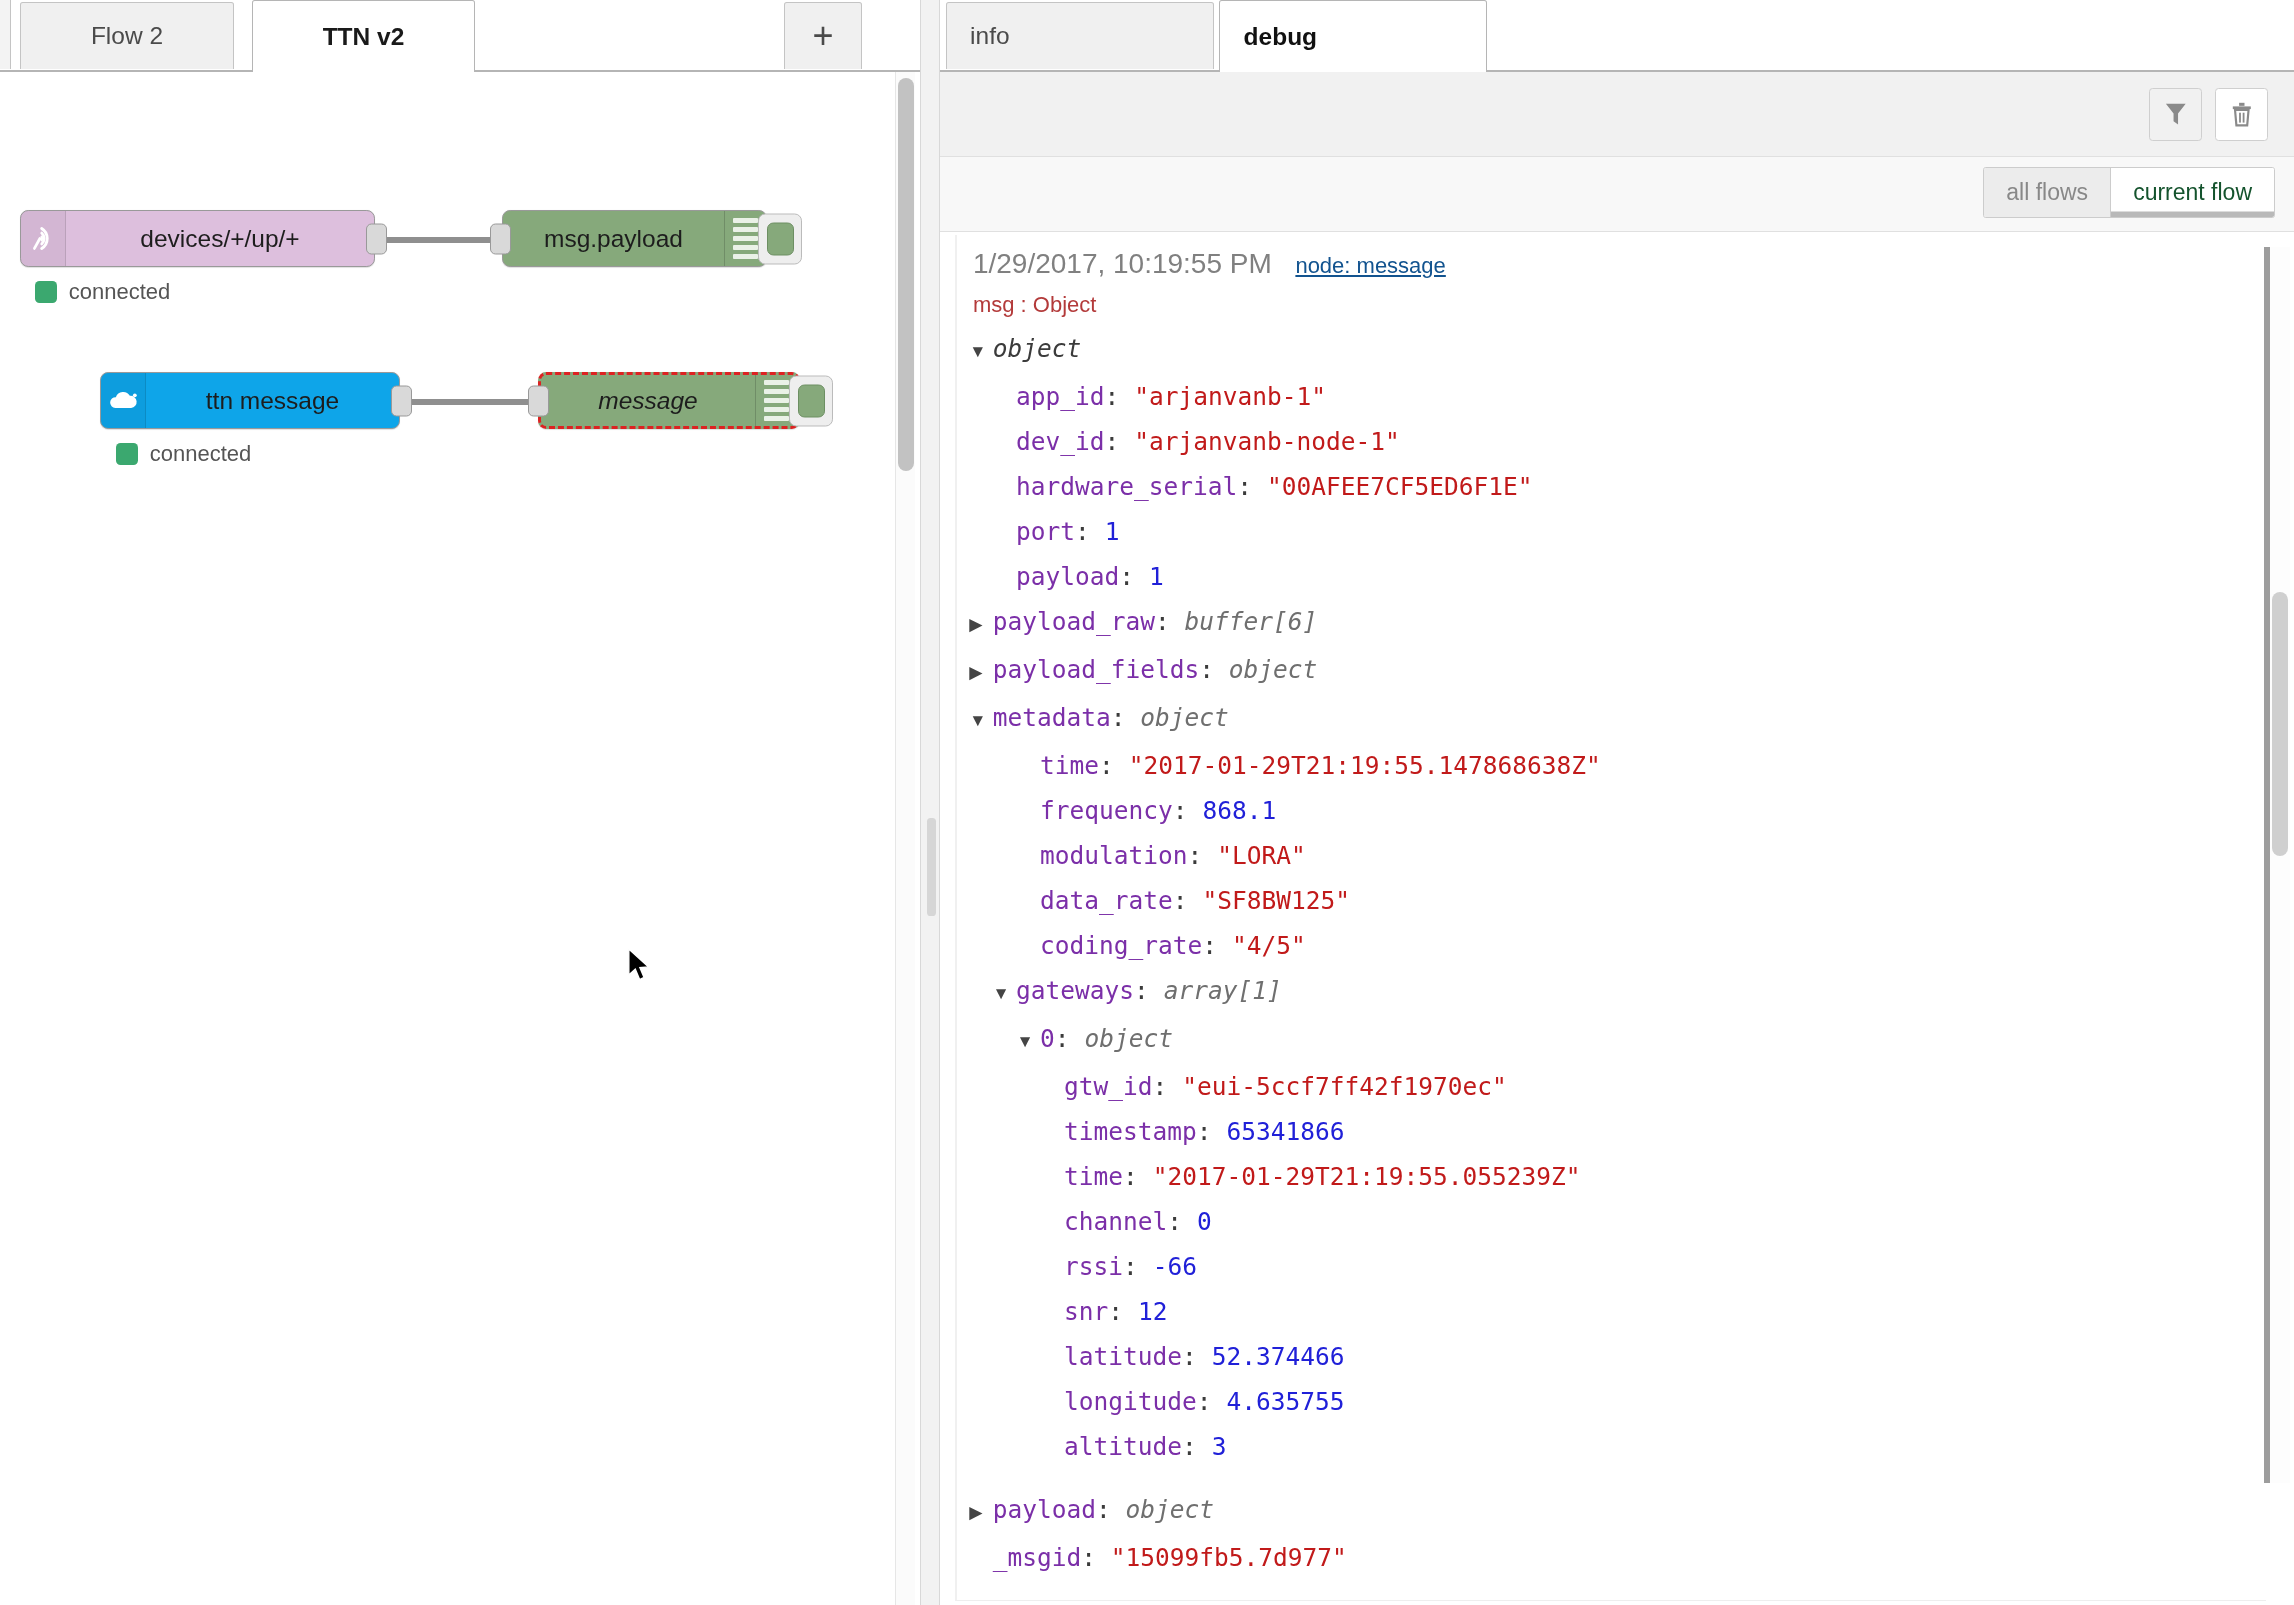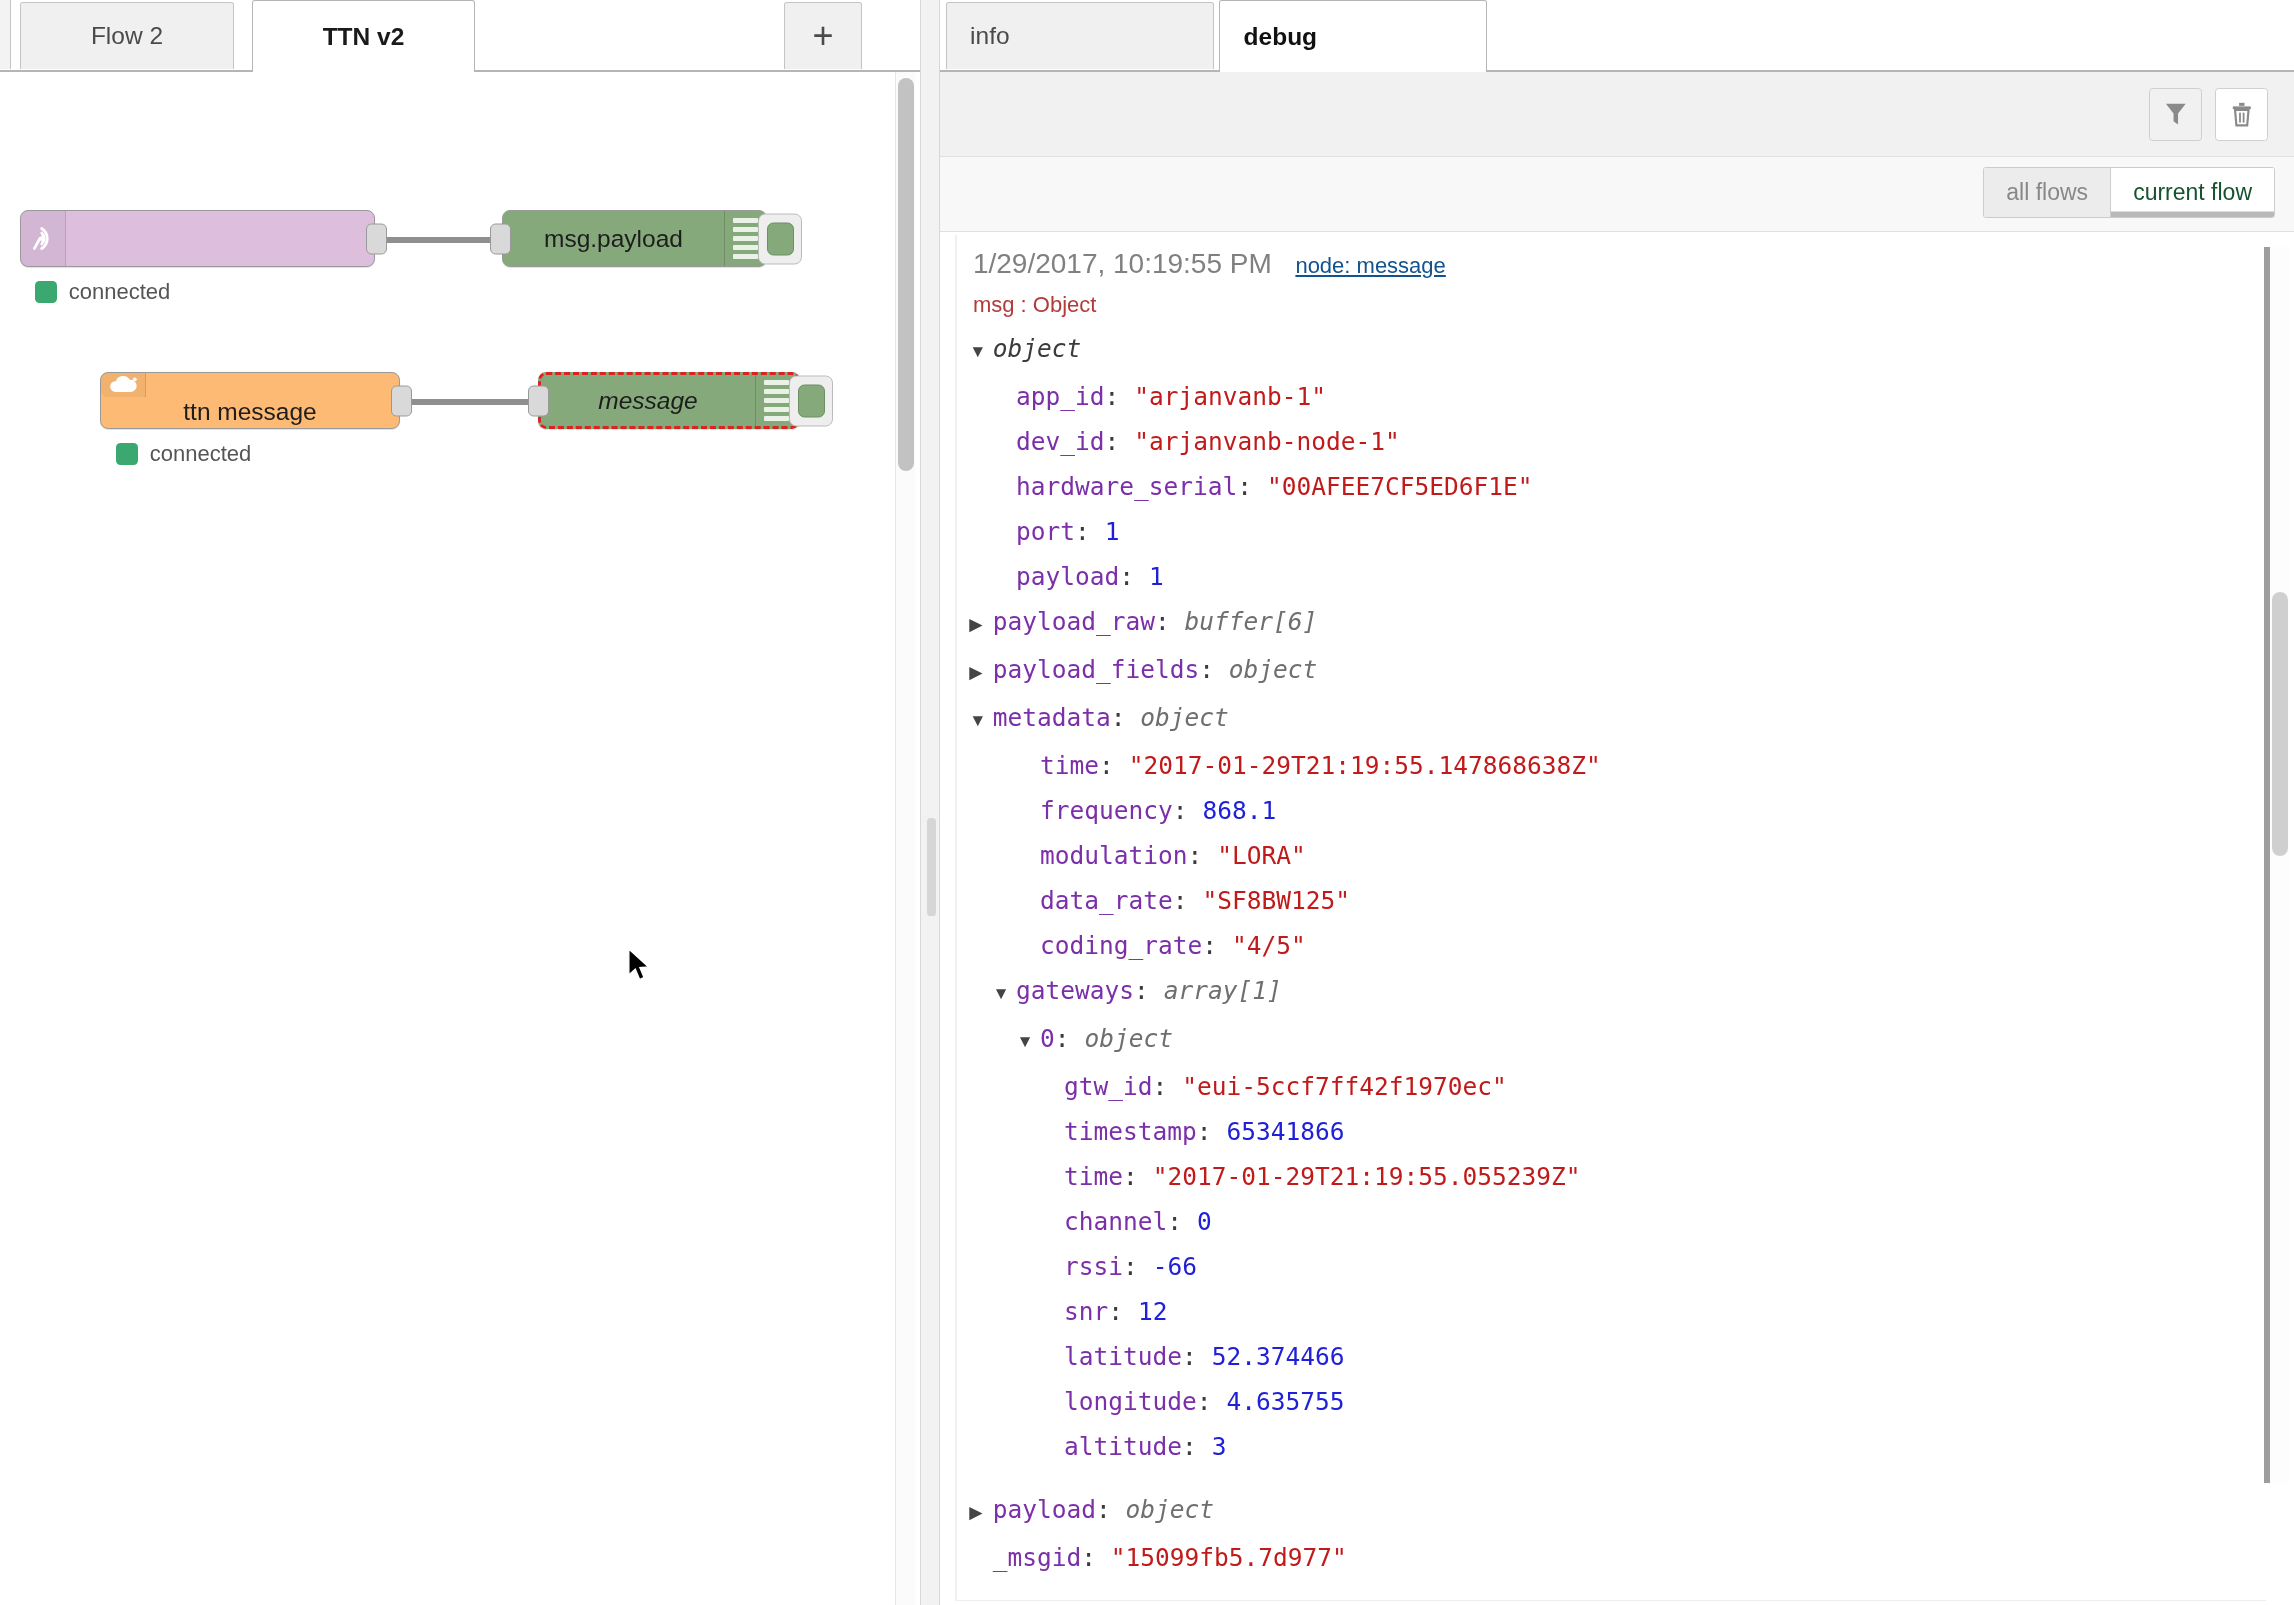--- a/index.html
+++ b/index.html
@@ -87,21 +87,21 @@
   .node .label {
     flex: 1;
     display: flex; align-items: center; justify-content: center;
     font-size: 24.5px; color: #1d1d1d;
     padding: 0 16.4px;
     white-space: nowrap;
   }
   .node.italic .label { font-style: italic; }
 
   .node.mqtt-in { background: #ddbfdd; }
-  .node.ttn     { background: #fdba74; flex-direction: column; }
+  .node.ttn     { background: #0ea5e9; }
   .node.debug   { background: #86a97b; }
 
   .node.selected {
     border: 3.6px dashed #dd2222;
     border-radius: 8.2px;
   }
 
   
   .port {
     position: absolute; top: 50%; transform: translateY(-50%);
@@ -323,20 +323,21 @@
 
       <div class="node mqtt-in" style="left:20px; top:138px; width:355px;">
         <div class="icon-box">
           <svg width="29" height="35" viewBox="0 0 32 38">
             <path d="M12 19 L6 30" stroke="#ffffff" stroke-width="3" fill="none" stroke-linecap="round"></path>
             <path d="M14 8 a13 13 0 0 1 0 22" stroke="#ffffff" stroke-width="3.2" fill="none" stroke-linecap="round"></path>
             <path d="M14 13 a8 8 0 0 1 0 12" stroke="#ffffff" stroke-width="3" fill="none" stroke-linecap="round"></path>
             <path d="M14 17 a3.6 3.6 0 0 1 0 4" stroke="#ffffff" stroke-width="2.6" fill="none" stroke-linecap="round"></path>
           </svg>
         </div>
+        <div class="label">devices/+/up/+</div>
         <div class="port out"></div>
       </div>
 
       <div class="node debug" style="left:502px; top:138px; width:265px;">
         <div class="label">msg.payload</div>
         <div class="dbg-lines">
           <i></i>
             <i></i>
             <i></i>
             <i></i>

